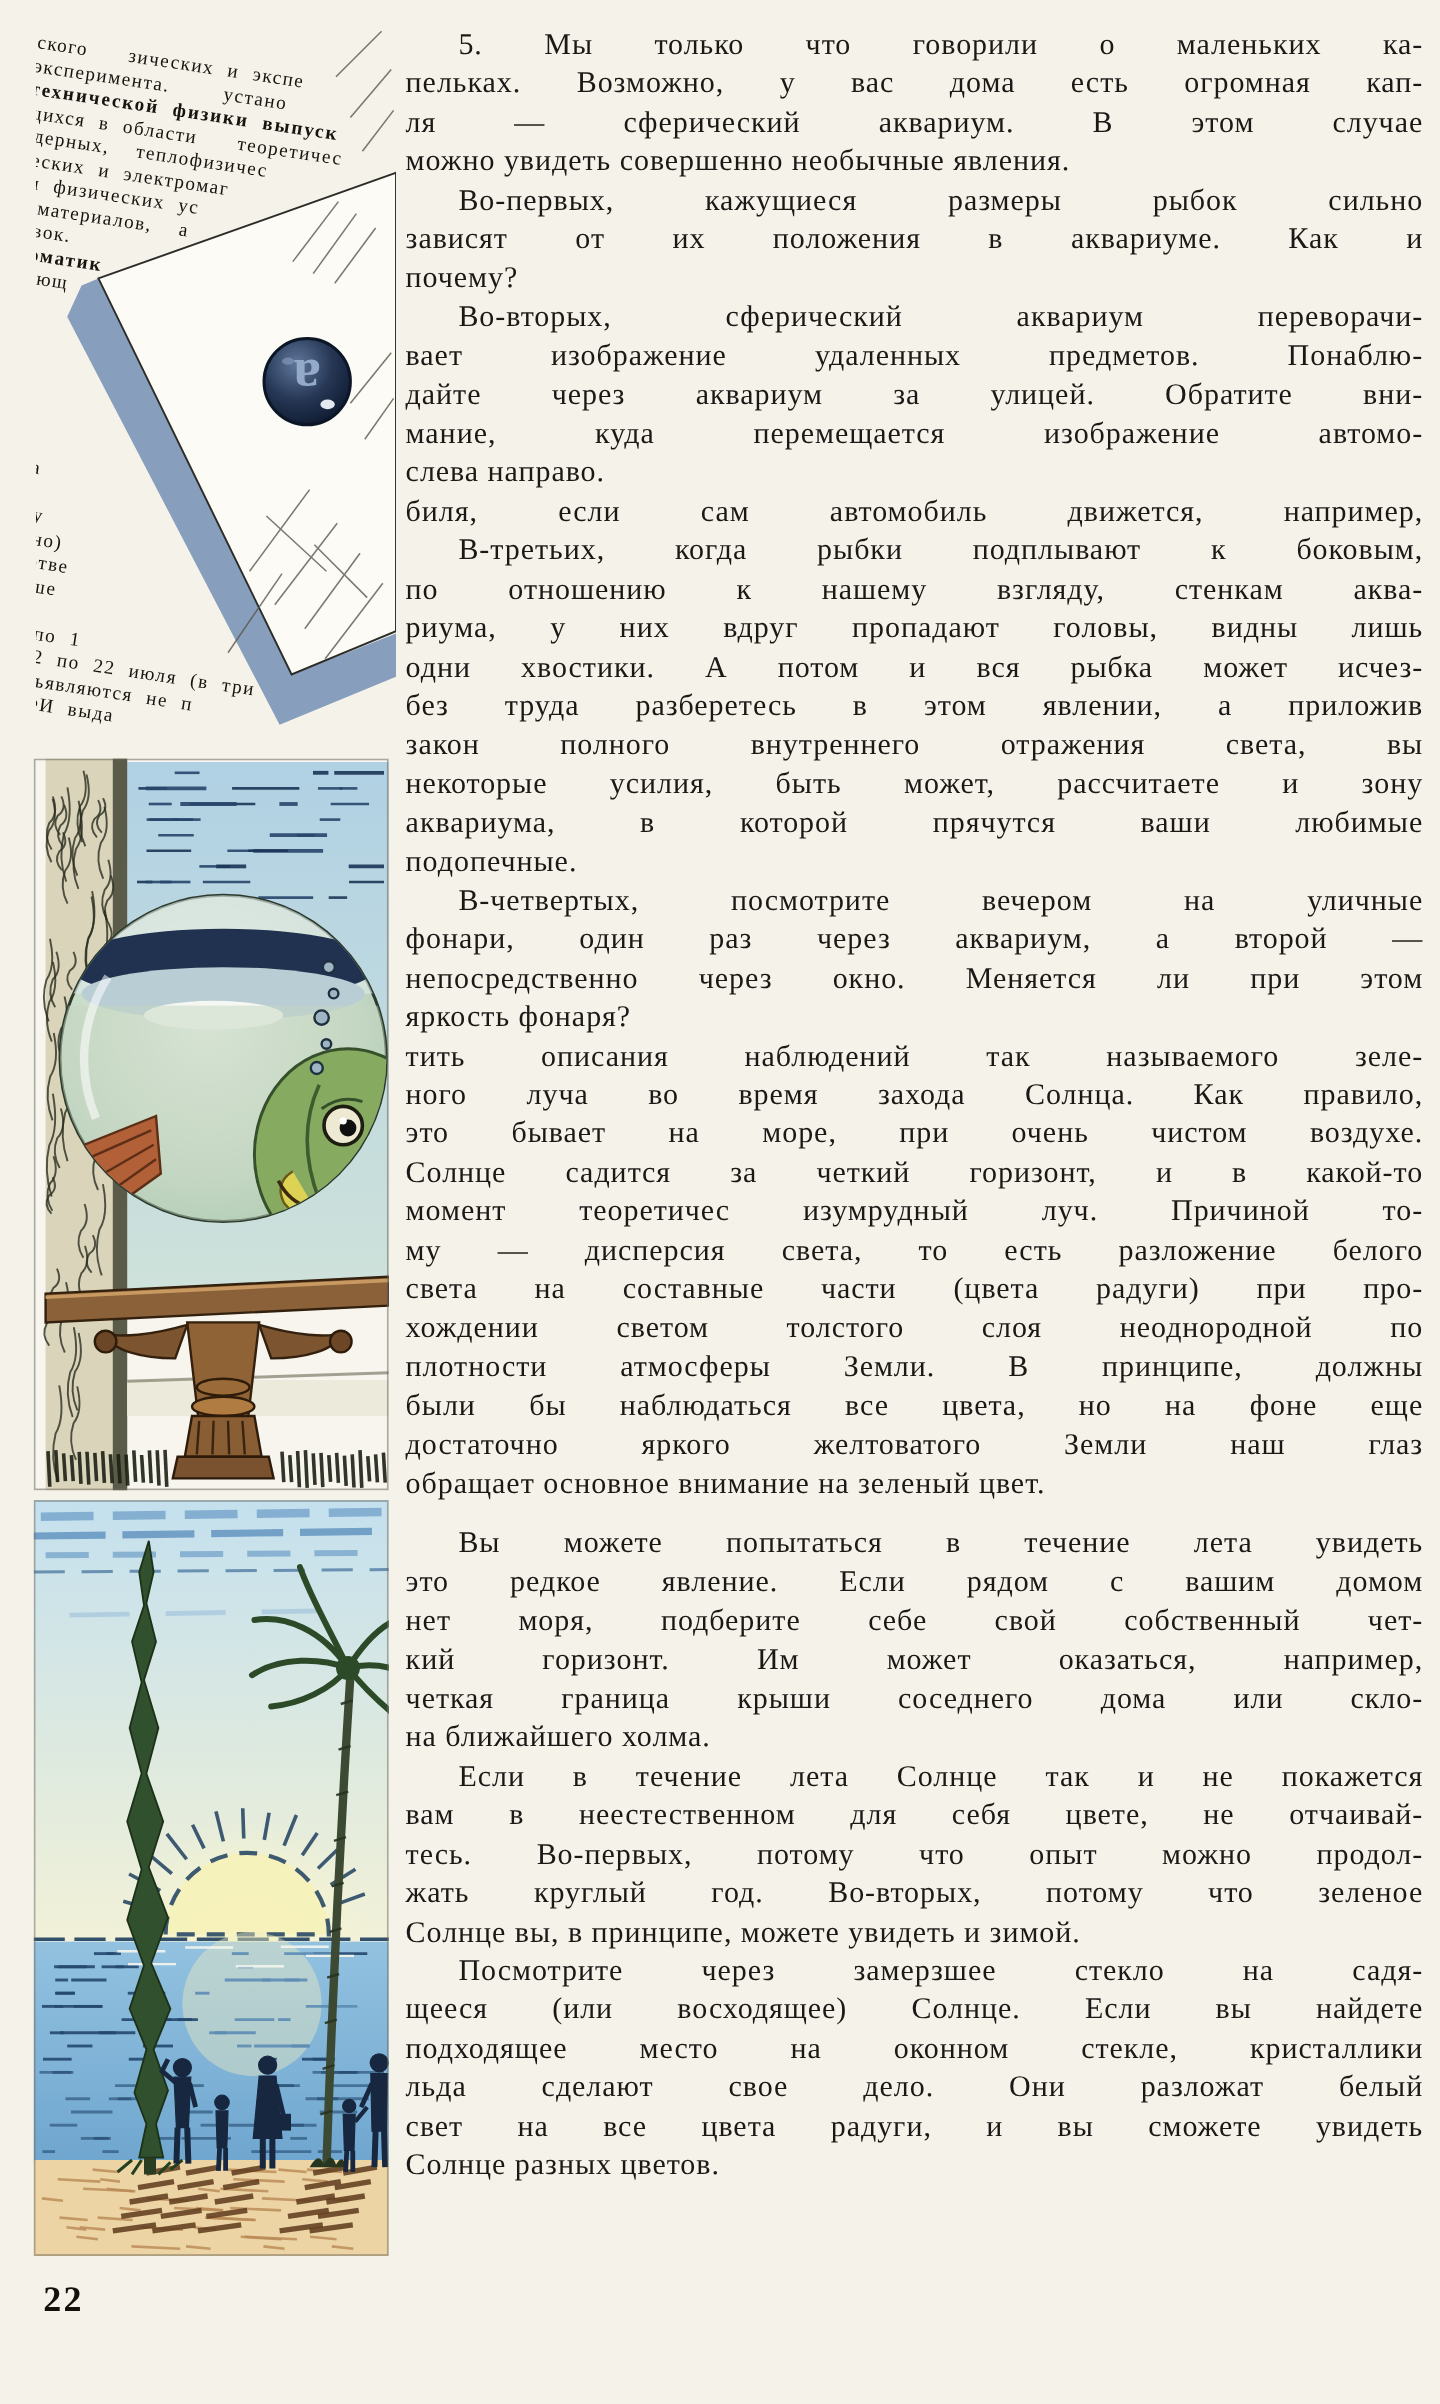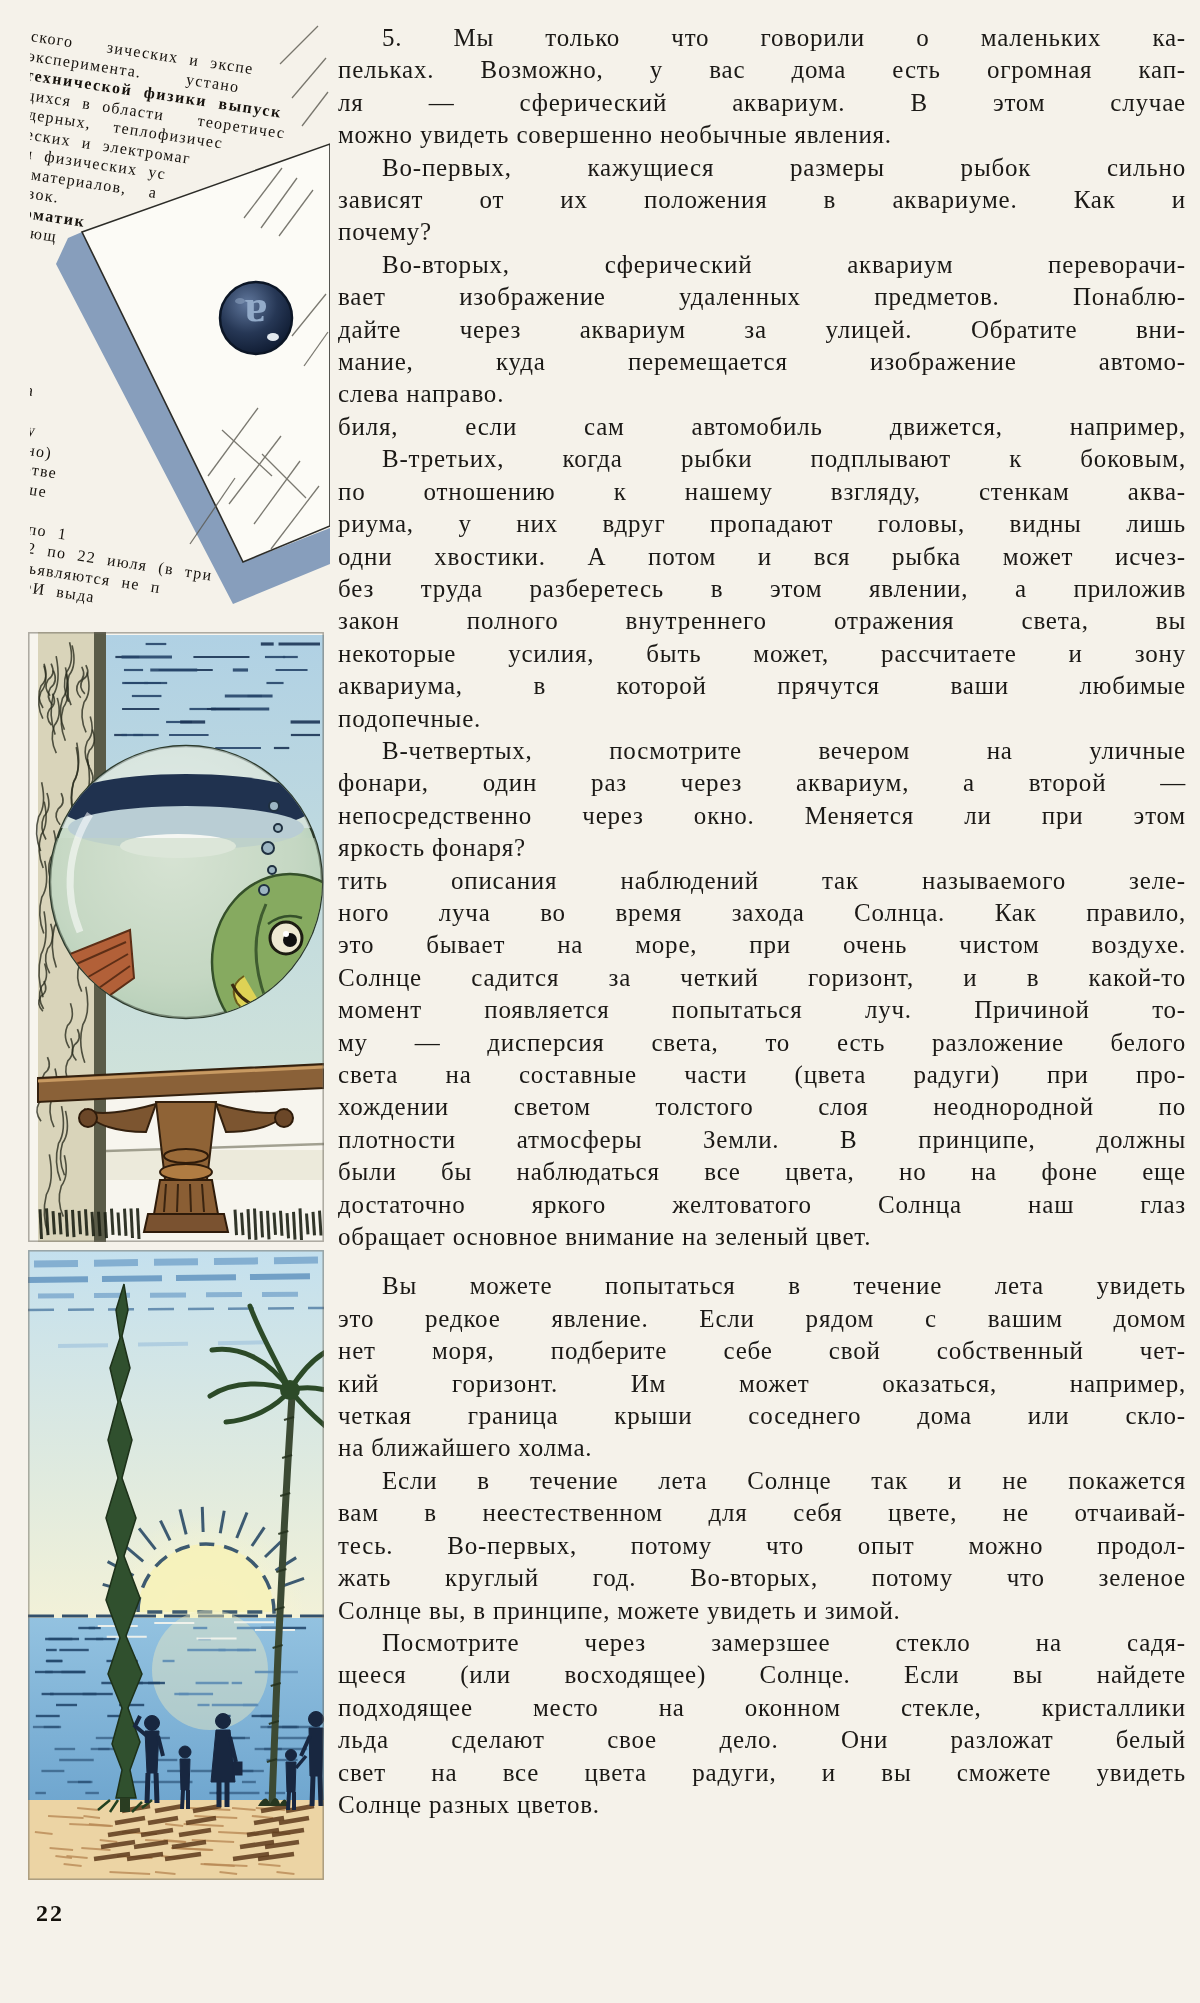--- a/index.html
+++ b/index.html
@@ -18,21 +18,21 @@
   .newsrot{position:absolute;left:4px;top:0px;width:430px;transform:rotate(8.5deg);transform-origin:12px 12px;padding-top:22px;}
   .news-line{font-family:"Liberation Serif","DejaVu Serif",serif;font-size:16px;line-height:19.5px;
              letter-spacing:1.3px;word-spacing:6px;color:#17130e;white-space:pre;min-height:19.5px;}
   .news-line.bold{font-weight:bold;letter-spacing:1.6px;}
   .ill-drop svg{position:absolute;left:0;top:0;}
   
   .ill-aqua{position:absolute;left:28px;top:632px;width:296px;height:610px;}
   .ill-sun{position:absolute;left:28px;top:1250px;width:296px;height:630px;}
   .ill-aqua svg,.ill-sun svg{display:block;}
   
-  .pagenum{position:absolute;left:36px;top:1900px;font-size:24px;font-weight:bold;letter-spacing:2px;color:#14110c;}
+  .pagenum{position:absolute;left:36px;top:1900px;font-size:30px;font-weight:bold;letter-spacing:2px;color:#14110c;}
 </style>
 </head>
 <body>
 
 <div class="page">
 
   <div class="ill-drop">
     <div class="newsrot">
         <div class="news-line">ского   зических и экспе</div>
         <div class="news-line">эксперимента.    устано</div>
@@ -618,27 +618,27 @@
         <div class="line first">В-четвертых, посмотрите вечером на уличные</div>
         <div class="line">фонари, один раз через аквариум, а второй —</div>
         <div class="line">непосредственно через окно. Меняется ли при этом</div>
         <div class="line lastline">яркость фонаря?</div>
       </div>
       <div class="para">
         <div class="line">тить описания наблюдений так называемого зеле-</div>
         <div class="line">ного луча во время захода Солнца. Как правило,</div>
         <div class="line">это бывает на море, при очень чистом воздухе.</div>
         <div class="line">Солнце садится за четкий горизонт, и в какой-то</div>
-        <div class="line">момент появляется попытаться луч. Причиной то-</div>
+        <div class="line">момент теоретичес изумрудный луч. Причиной то-</div>
         <div class="line">му — дисперсия света, то есть разложение белого</div>
         <div class="line">света на составные части (цвета радуги) при про-</div>
         <div class="line">хождении светом толстого слоя неоднородной по</div>
         <div class="line">плотности атмосферы Земли. В принципе, должны</div>
         <div class="line">были бы наблюдаться все цвета, но на фоне еще</div>
-        <div class="line">достаточно яркого желтоватого Солнца наш глаз</div>
+        <div class="line">достаточно яркого желтоватого Земли наш глаз</div>
         <div class="line lastline">обращает основное внимание на зеленый цвет.</div>
       </div>
       <div class="para gap">
         <div class="line first">Вы можете попытаться в течение лета увидеть</div>
         <div class="line">это редкое явление. Если рядом с вашим домом</div>
         <div class="line">нет моря, подберите себе свой собственный чет-</div>
         <div class="line">кий горизонт. Им может оказаться, например,</div>
         <div class="line">четкая граница крыши соседнего дома или скло-</div>
         <div class="line lastline">на ближайшего холма.</div>
       </div>

